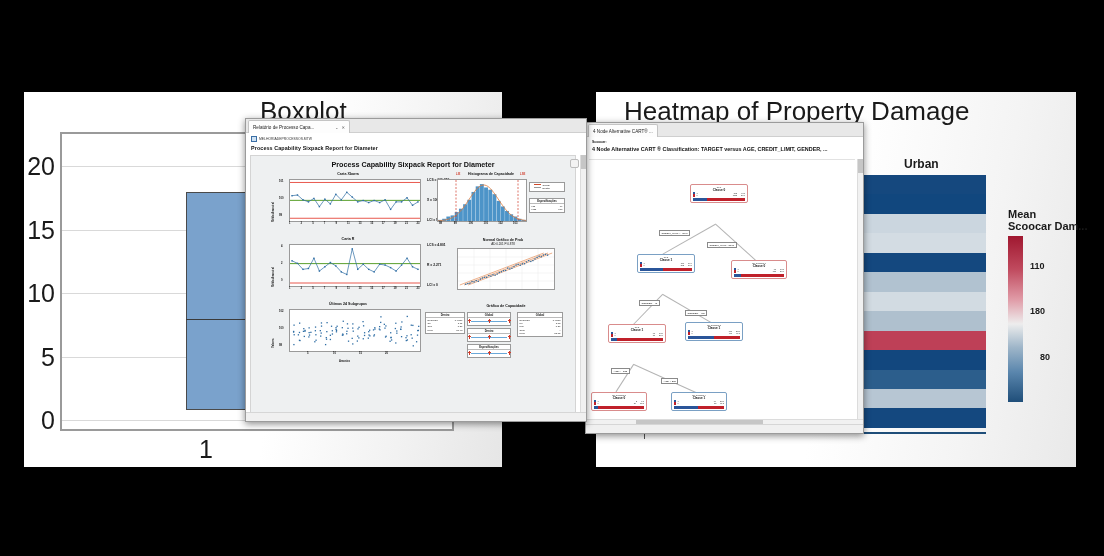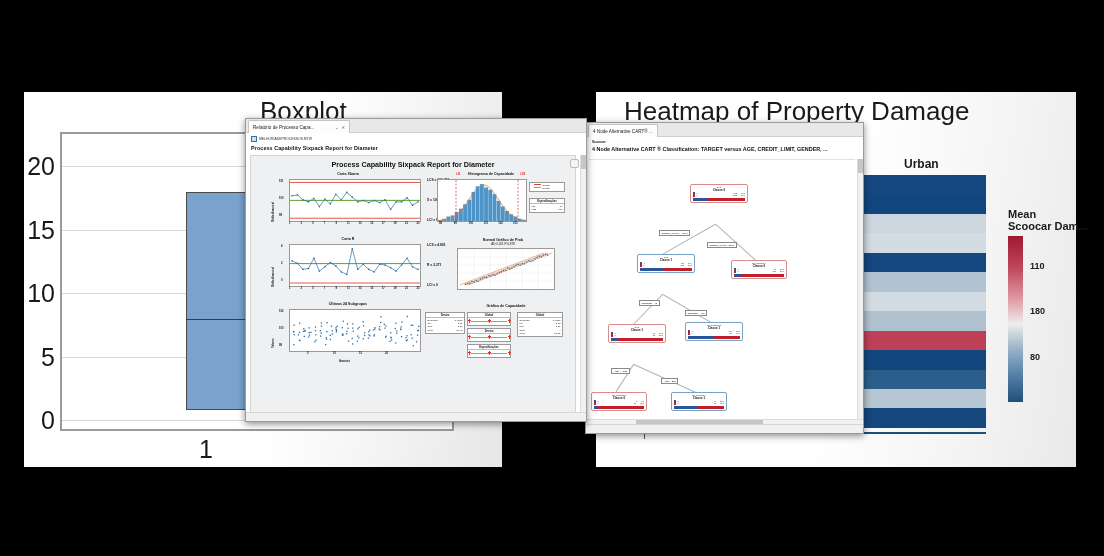--- a/index.html
+++ b/index.html
@@ -151,21 +151,21 @@
 
     <div id="heatmap-baseline" style="left:4px;top:340px;width:386px;"></div>
     <div id="heatmap-basetick" style="left:48px;top:340px;"></div>
 
     <div id="heatmap-legend" style="left:412px;top:116px;width:66px;height:220px;">
       <div class="legend-title">Mean</div>
       <div class="legend-title">Scoocar Dam...</div>
       <div id="legend-bar" style="left: 0px; top: 28px; height: 166px; background: linear-gradient(to top, rgb(31, 78, 121) 0%, rgb(90, 134, 173) 18%, rgb(159, 182, 201) 33%, rgb(237, 237, 237) 47%, rgb(224, 154, 166) 62%, rgb(192, 74, 94) 80%, rgb(160, 24, 48) 100%);"></div>
       <div class="legend-tick" style="left:22px;top:58px;">110</div>
       <div class="legend-tick" style="left:22px;top:103px;">180</div>
-      <div class="legend-tick" style="left:22px;top:149px;">80</div>
+      <div class="legend-tick" style="left:32px;top:149px;">80</div>
     </div>
   </div>
 
   <div class="appwin" id="cart-win">
     <div class="tabstrip">
       <div class="tab" style="max-width:78px;">
         <span class="tab-label">4 Node Alternative CART® ...</span>
       </div>
     </div>
     <div class="win-body" style="height:297px;">

